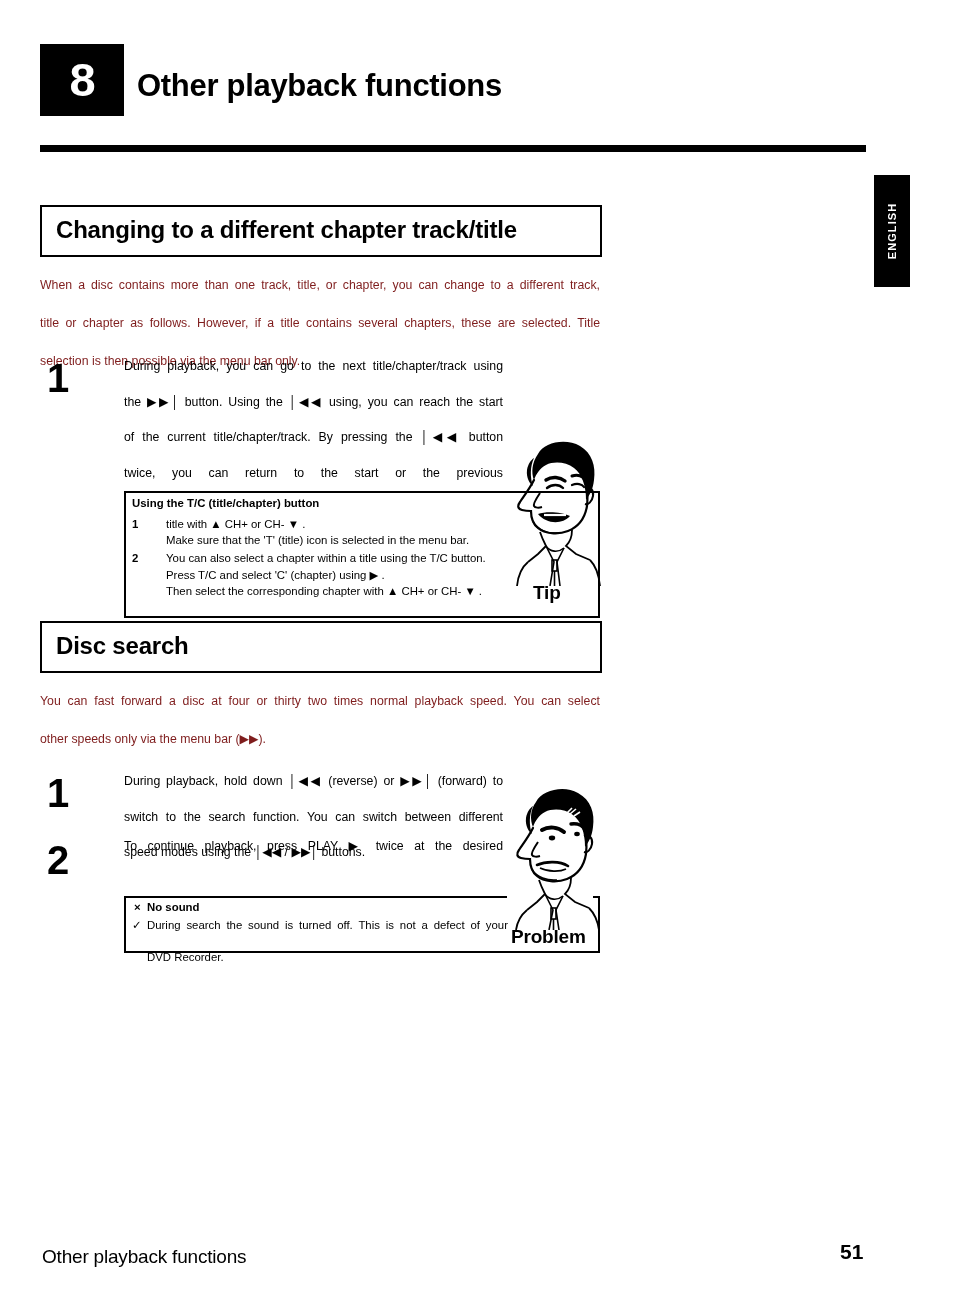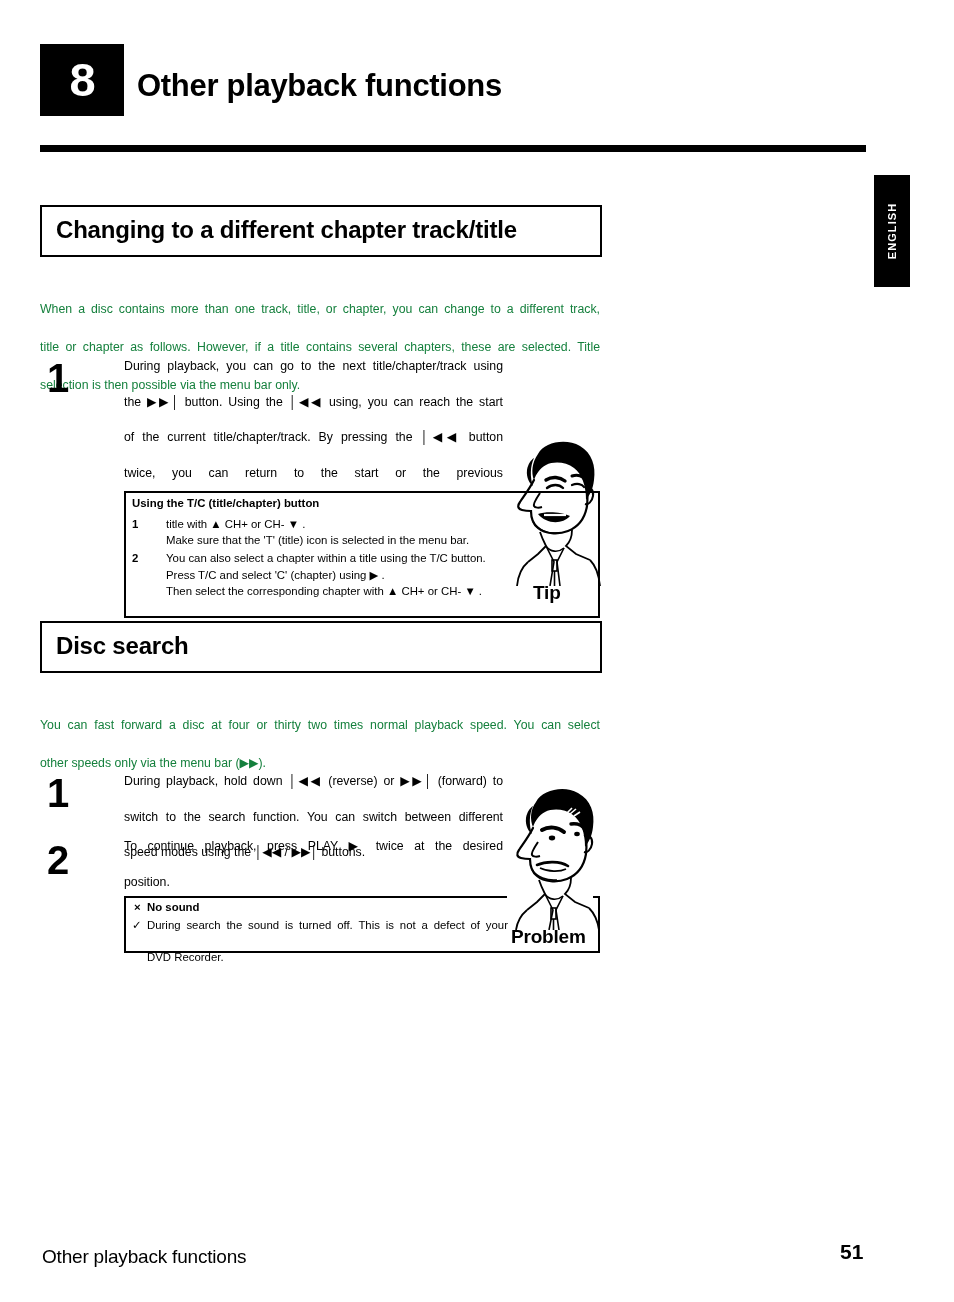--- a/index.html
+++ b/index.html
@@ -94,22 +94,21 @@
     white-space: nowrap;
     border-radius: 10px;
   }
 
   
   .body-para {
     position: absolute;
     font-size: 12.3px;
     line-height: 19px;
     text-align: justify;
-    color: #15803d;
-    margin-top: 24px;
+    color: #7f1d1d;
   }
   .body-para .ln { display: block; }
 
   
   .step-num {
     position: absolute;
     font-size: 40px;
     font-weight: bold;
     line-height: 1;
     letter-spacing: -1px;
@@ -347,21 +346,20 @@
 <div class="step-num" style="left:47px; top:773px;">1</div>
 <div class="step-body" style="left:124px; top:773px; width:379px;">
   <span class="jl ln">During playback, hold down │◀◀ (reverse) or ▶▶│ (forward) to</span>
   <span class="jl ln">switch to the search function. You can switch between different</span>
   <span class="ln">speed modes using the │◀◀ / ▶▶│ buttons.</span>
 </div>
 
 <div class="step-num" style="left:47px; top:840px;">2</div>
 <div class="step-body" style="left:124px; top:838px; width:379px;">
   <span class="jl ln">To continue playback, press PLAY ▶ twice at the desired</span>
-  <span class="ln">position.</span>
 </div>
 
 <div class="callout" style="left:124px; top:896px; width:476px; height:57px;">
   <div class="callout-frame"></div>
   <div class="callout-inner" style="left:8px; top:5px; right:92px;">
     <div class="problem-title">
       <span class="marker">×</span>
       <span>No sound</span>
     </div>
     <div class="problem-row">

